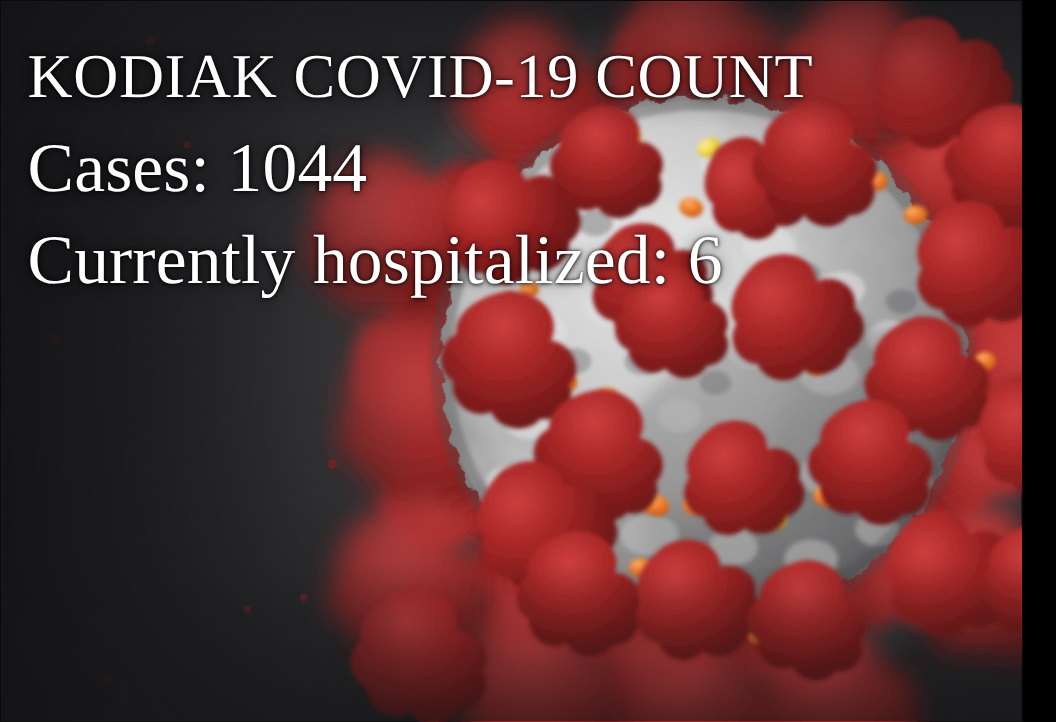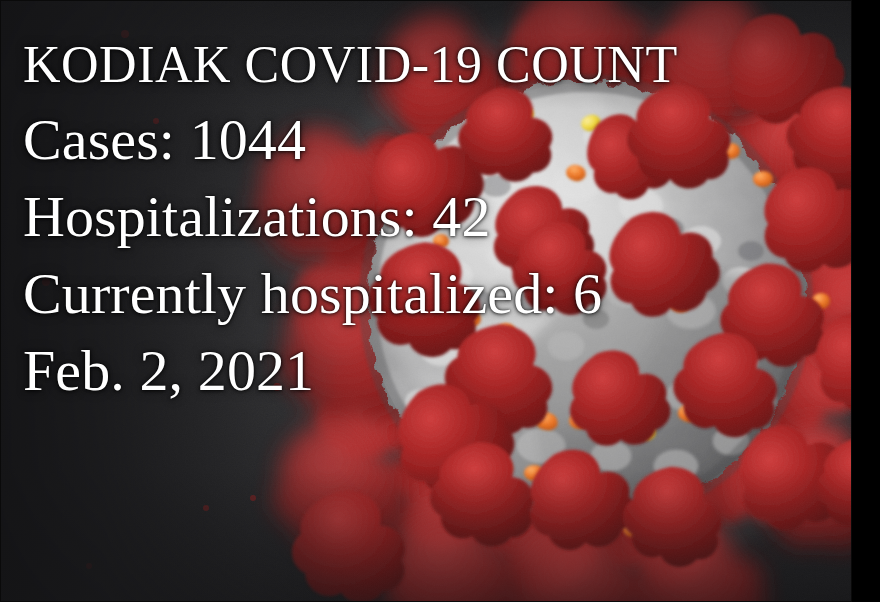--- a/index.html
+++ b/index.html
@@ -402,18 +402,16 @@
 
       <rect x="0" y="0" width="880" height="602" filter="url(#fGrain)" opacity="0.055"></rect>
     </svg>
   </div>
 
   <div class="bg-vignette"></div>
 
   <div class="text-block">
     <div class="headline">KODIAK COVID-19 COUNT</div>
     <div class="stat-line">Cases: 1044</div>
-    <div class="stat-line">Hospitalizations: 42</div>
     <div class="stat-line">Currently hospitalized: 6</div>
-    <div class="stat-line">Feb. 2, 2021</div>
   </div>
 
 </div>
 
 </body></html>

